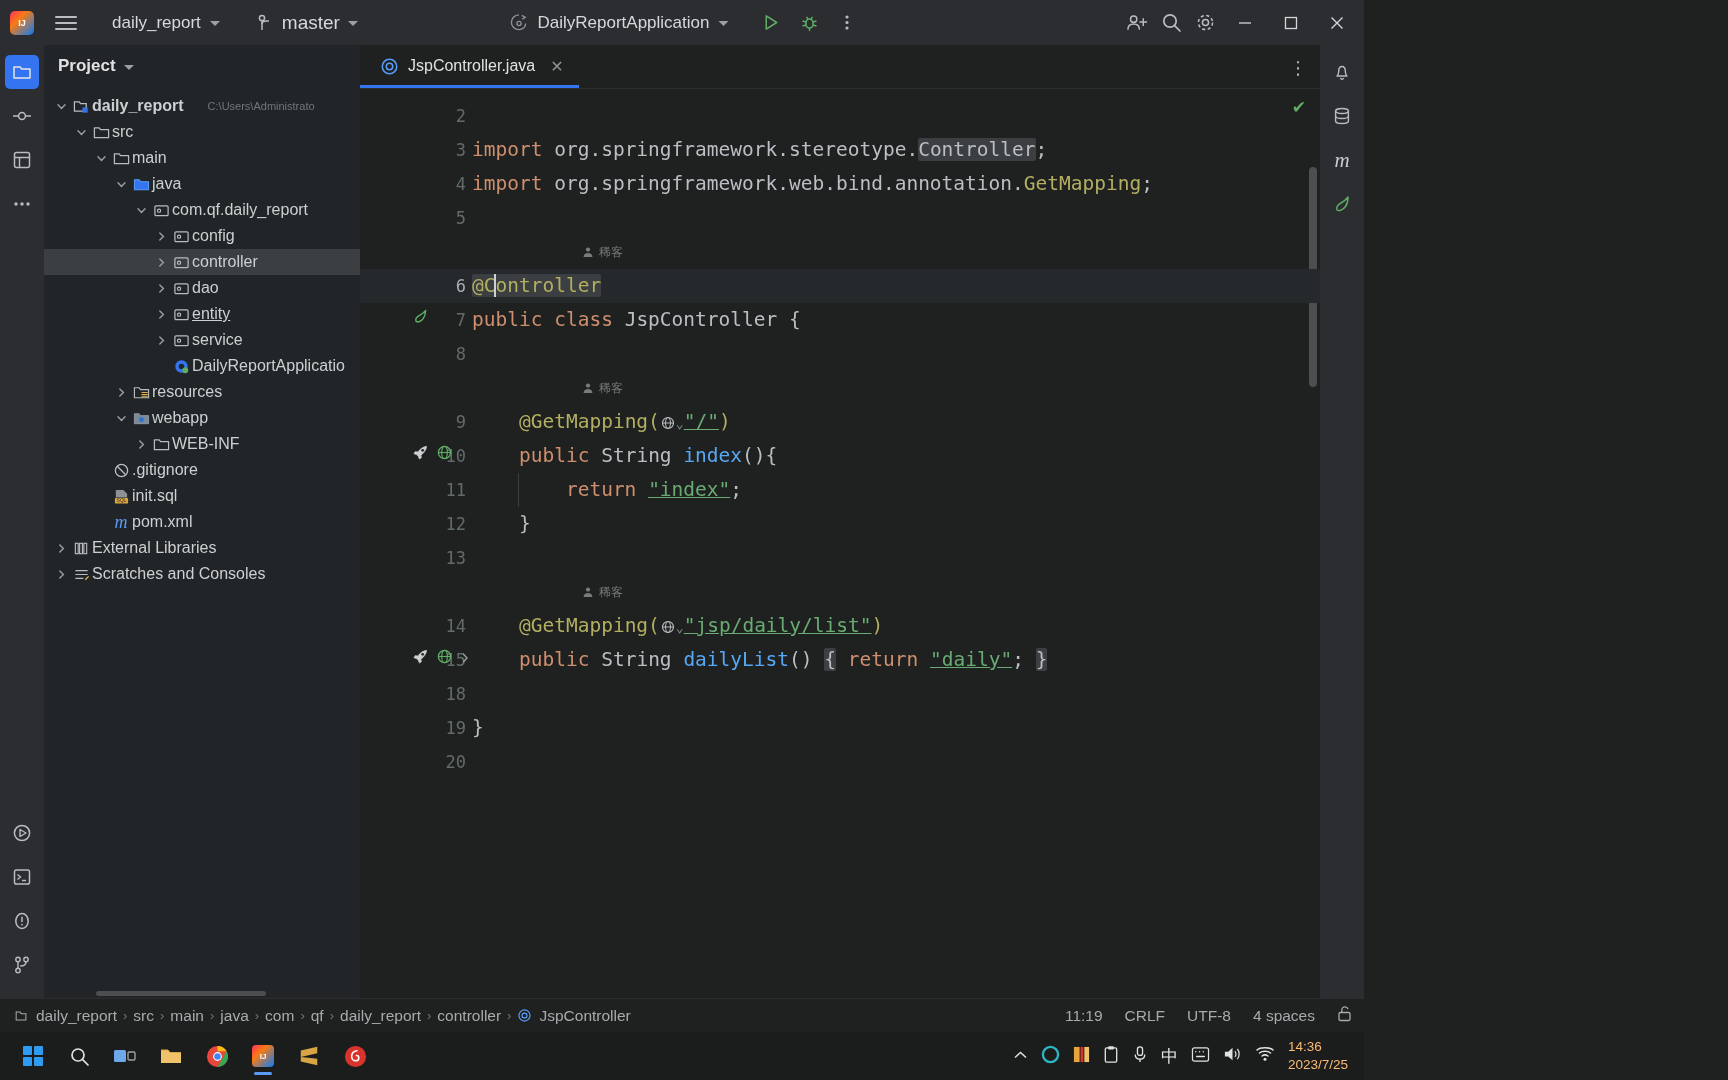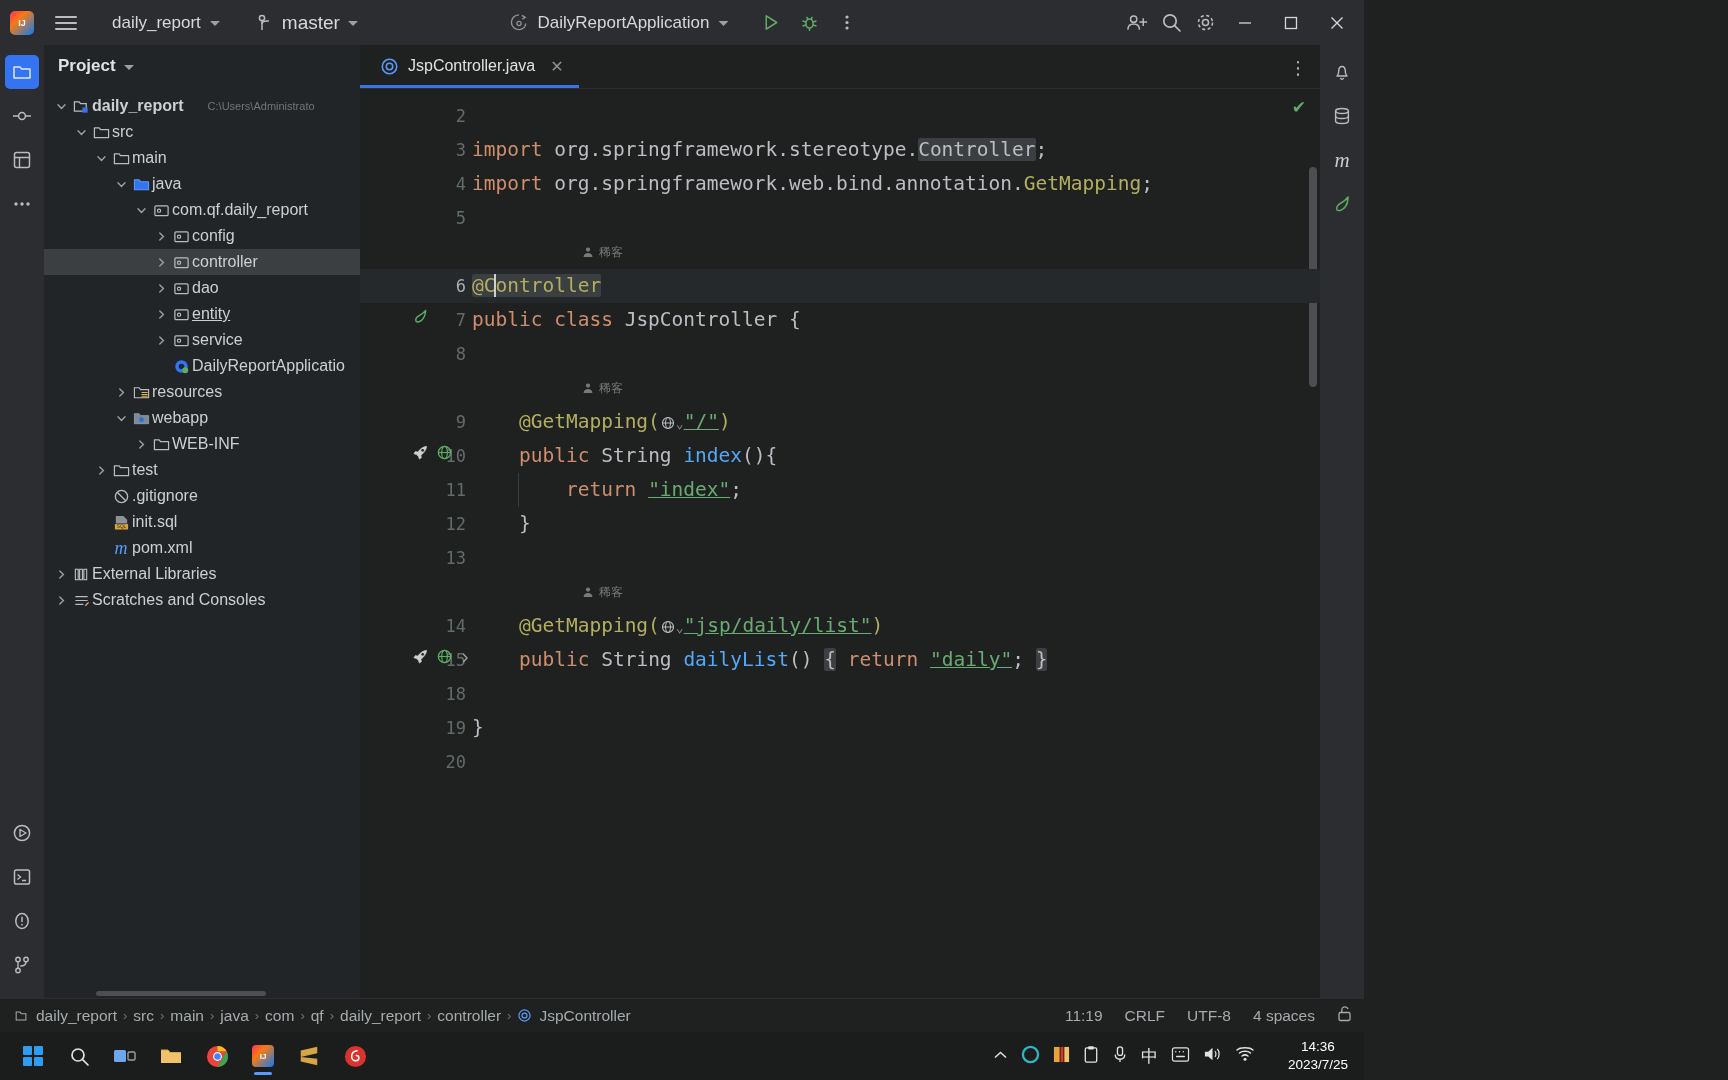--- a/index.html
+++ b/index.html
@@ -135,22 +135,22 @@
   .status-right span { cursor:pointer; }
 
   
   .taskbar { height:48px; background:#1b1d1c; display:flex; align-items:center;
     flex:0 0 48px; padding:0 10px; }
   .tbitem { width:46px; height:40px; display:flex; align-items:center; justify-content:center;
     border-radius:5px; cursor:pointer; position:relative; }
   .tbitem.running::after { content:""; position:absolute; bottom:1px; left:50%;
     transform:translateX(-50%); width:18px; height:3px; border-radius:2px; background:#5b9bf8; }
   .tray { margin-left:auto; display:flex; align-items:center; gap:13px; padding-right:6px;}
-  .clock { text-align:center; font-size:13.5px; line-height:1.35; color:#ffffff; cursor:pointer;
-    font-family:"Liberation Sans",sans-serif;margin-left:20px;}
+  .clock { text-align:left; font-size:13.5px; line-height:1.35; color:#fdba74; cursor:pointer;
+    font-family:"Liberation Sans",sans-serif;}
   .win-logo { display:grid; grid-template-columns:1fr 1fr; grid-gap:2.5px; width:20px; height:20px;}
   .win-logo i { background:#2f9cf4; display:block; border-radius:1px;}
 </style>
 </head>
 <body>
 
 <div id="app">
 
   <div class="titlebar">
     <div class="tb-logo">
@@ -490,33 +490,20 @@
               <svg width="11" height="11" viewBox="0 0 11 11">
                 <path d="M3.8 2 L7.4 5.5 L3.8 9" fill="none" stroke="#9aa0a4" stroke-width="1.4" stroke-linecap="round"></path>
               </svg>
             </span>
             <span class="ticon">
               <svg width="17" height="17" viewBox="0 0 18 18">
                 <path d="M1.5 4 L6.5 4 L8 6 L16.5 6 L16.5 14.5 L1.5 14.5 Z" fill="none" stroke="#b9bdc0" stroke-width="1.3" stroke-linejoin="round"></path>
               </svg>
             </span>
             <span class="tlabel">WEB-INF</span>
-          </div>
-          <div class="trow" style="padding-left: 48px;">
-            <span class="tarrow">
-              <svg width="11" height="11" viewBox="0 0 11 11">
-                <path d="M3.8 2 L7.4 5.5 L3.8 9" fill="none" stroke="#9aa0a4" stroke-width="1.4" stroke-linecap="round"></path>
-              </svg>
-            </span>
-            <span class="ticon">
-              <svg width="17" height="17" viewBox="0 0 18 18">
-                <path d="M1.5 4 L6.5 4 L8 6 L16.5 6 L16.5 14.5 L1.5 14.5 Z" fill="none" stroke="#b9bdc0" stroke-width="1.3" stroke-linejoin="round"></path>
-              </svg>
-            </span>
-            <span class="tlabel">test</span>
           </div>
           <div class="trow" style="padding-left: 48px;">
             <span class="tarrow"></span>
             <span class="ticon">
               <svg width="17" height="17" viewBox="0 0 18 18">
                 <circle cx="9" cy="9" r="6.5" fill="none" stroke="#b9bdc0" stroke-width="1.4"></circle>
                 <path d="M4.5 4.5 L13.5 13.5" stroke="#b9bdc0" stroke-width="1.4"></path>
               </svg>
             </span>
             <span class="tlabel">.gitignore</span>

